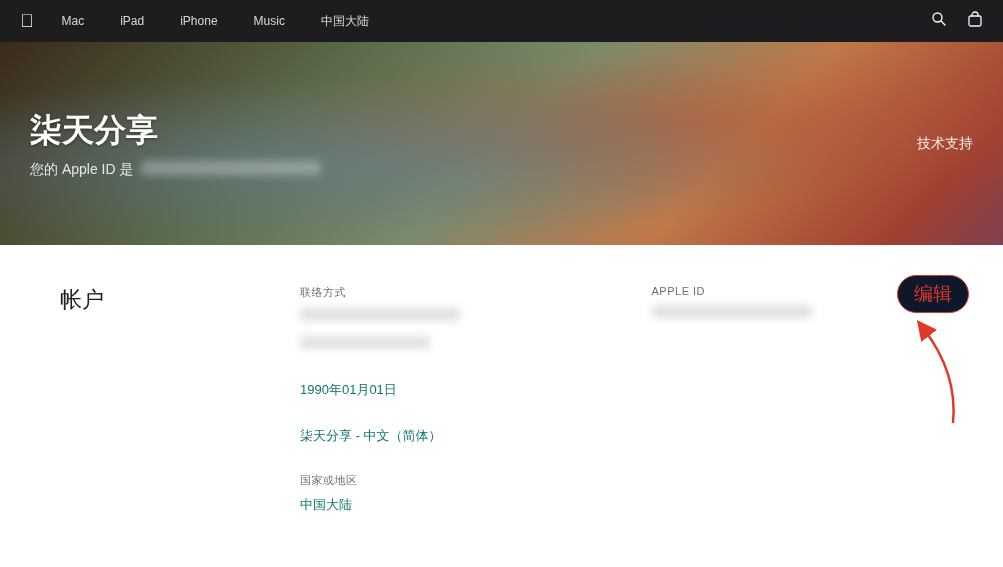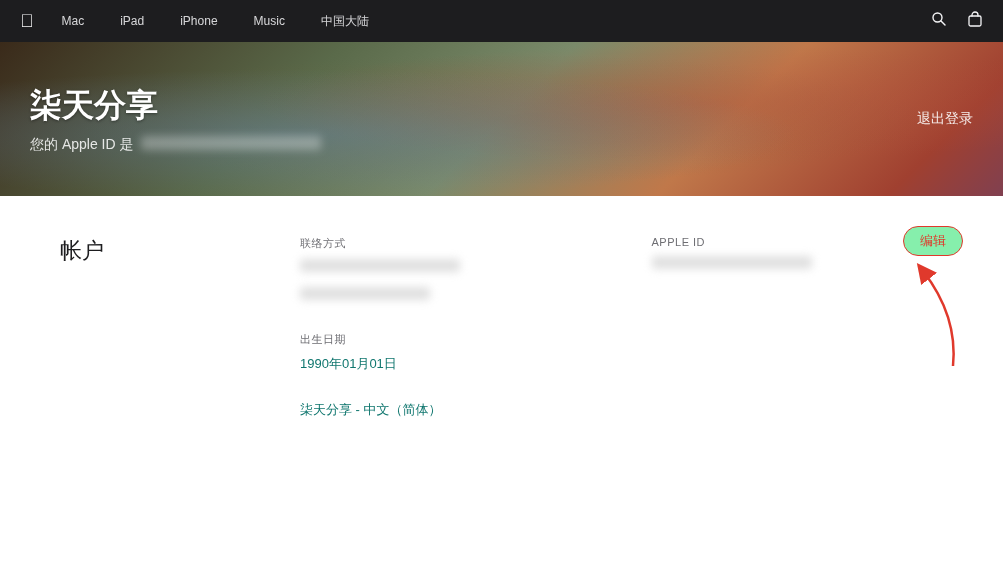--- a/index.html
+++ b/index.html
@@ -27,21 +27,21 @@
       align-items: center;
       cursor: pointer;
       opacity: 0.85;
       white-space: nowrap;
     }
     .nav-right { display: flex; align-items: center; gap: 20px; }
     .nav-icon { color: #f5f5f7; font-size: 16px; cursor: pointer; }
 
     
     .hero {
-      height: 154px;
+      height: 203px;
       background: linear-gradient(135deg, #3a2a1a 0%, #5a6a4a 30%, #7a8a6a 50%, #c0784a 70%, #a04030 90%, #804050 100%);
       position: relative;
       display: flex;
       align-items: center;
       padding: 0 30px;
     }
     .hero::before {
       content: '';
       position: absolute; inset: 0;
       background: radial-gradient(ellipse at 30% 60%, rgba(100,130,160,0.5) 0%, transparent 50%),
@@ -109,24 +109,24 @@
       display: inline-block;
       width: 130px;
       height: 13px;
       background: #e0e0e0;
       border-radius: 3px;
       filter: blur(4px);
     }
     .edit-btn {
       border: 1px solid #e0392c;
       color: #e0392c;
-      background: #86efac;
+      background: #0f172a;
       border-radius: 20px;
       padding: 5px 16px;
-      font-size: 13px;
+      font-size: 19px;
       cursor: pointer;
       white-space: nowrap;
     }
   </style>
 </head>
 <body>
 
 <nav class="navbar">
   <div class="nav-left">
     <span class="nav-logo"></span>
@@ -155,21 +155,21 @@
 </nav>
 
 <div class="hero">
   <div class="hero-content">
     <div class="hero-title">柒天分享</div>
     <div class="hero-subtitle">
       <span>您的 Apple ID 是</span>
       <span class="hero-blurred-text"></span>
     </div>
   </div>
-  <div class="hero-logout">退出登录</div>
+  <div class="hero-logout">技术支持</div>
 </div>
 
 <div style="position: relative; padding: 0 30px;">
   <div class="content">
 
     <div class="section-title">帐户</div>
 
     <div class="account-details">
 
       <div class="field-group">
@@ -183,32 +183,35 @@
       </div>
 
       <div class="field-group">
         <div class="field-label">APPLE ID</div>
         <div class="field-value">
           <span class="blurred-field"></span>
         </div>
       </div>
 
       <div class="field-group">
-        <div class="field-label">出生日期</div>
         <div class="field-value link">1990年01月01日</div>
       </div>
 
       <div></div>
 
       <div class="field-group">
         <div class="field-value link">柒天分享 - 中文（简体）</div>
       </div>
 
       <div></div>
 
+      <div class="field-group">
+        <div class="field-label">国家或地区</div>
+        <div class="field-value link">中国大陆</div>
+      </div>
     </div>
   </div>
 
   <div style="position: absolute; right: 30px; top: 30px; display: flex; flex-direction: column; align-items: center;">
     <button class="edit-btn">编辑</button>
 
     <svg width="80" height="120" viewBox="0 0 80 120">
       <defs>
         <marker id="arrowhead" markerWidth="8" markerHeight="8" refX="4" refY="4" orient="auto">
           <path d="M0,0 L8,4 L0,8 Z" fill="#e0392c"></path>

